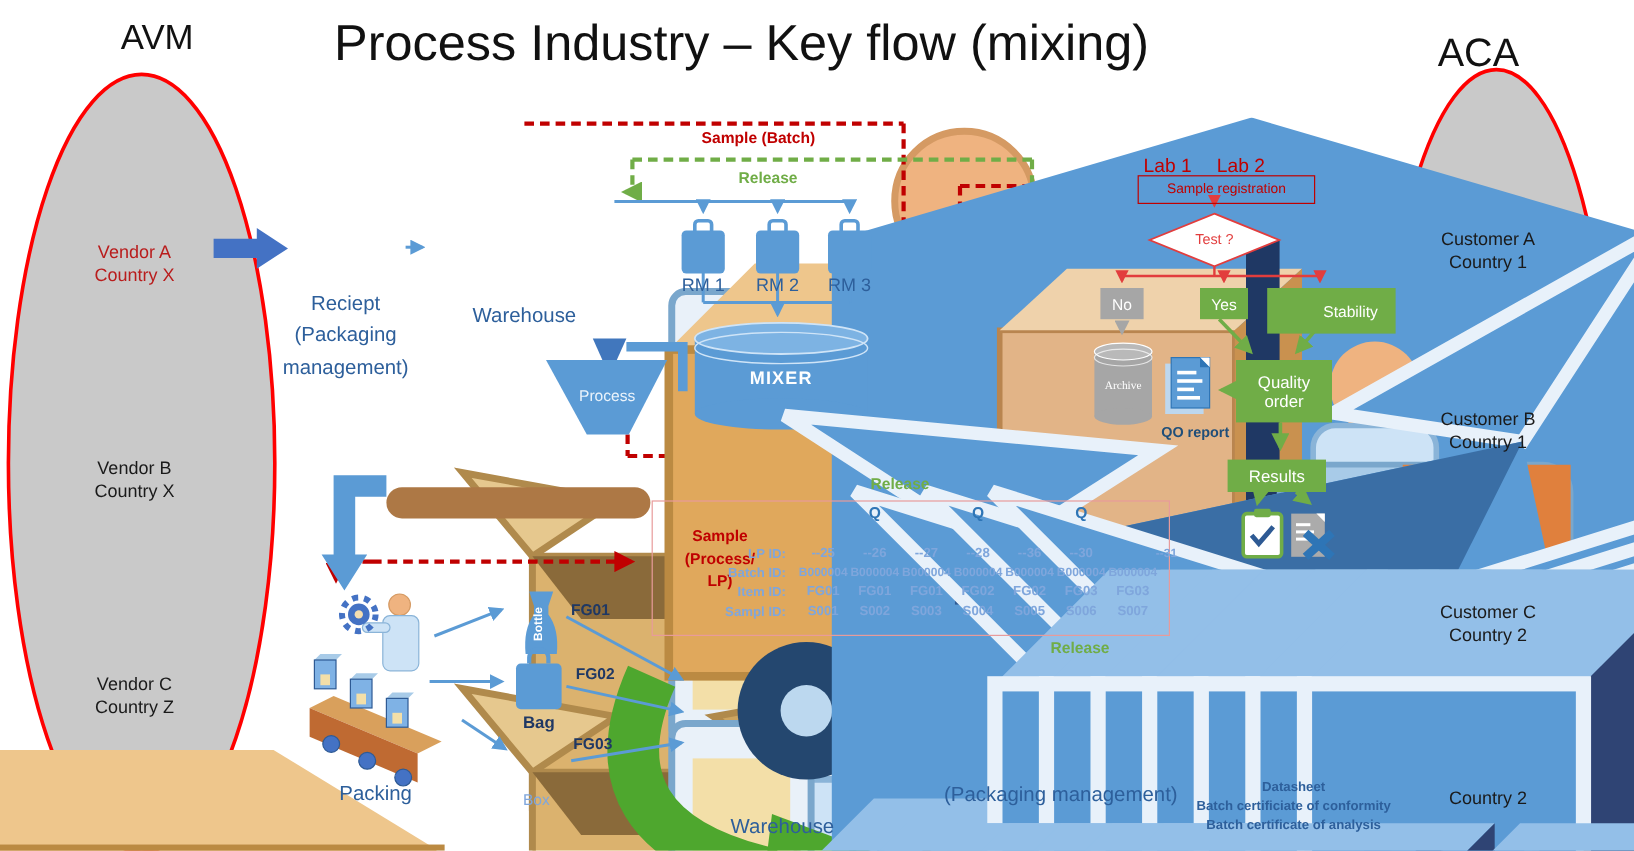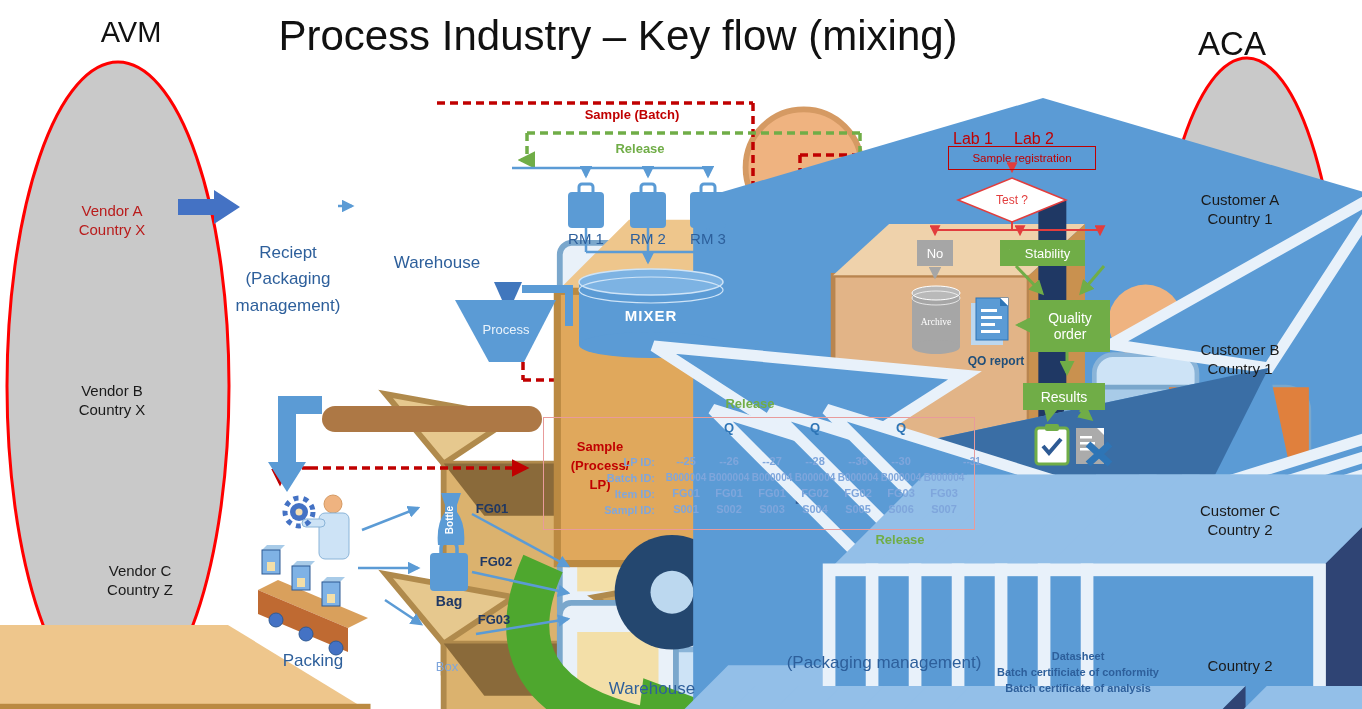--- a/index.html
+++ b/index.html
@@ -390,21 +390,21 @@
 <div class="lbl" style="left:1232px;top:44px;font-size:33px;color:#111;">ACA</div>
 
 <div class="lbl" style="left:112px;top:221px;font-size:15px;color:#b91c1c;">
   <div>Vendor A</div>
   <div>Country X</div>
 </div>
 <div class="lbl" style="left:112px;top:401px;font-size:15px;color:#1a1a1a;">
   <div>Vendor B</div>
   <div>Country X</div>
 </div>
-<div class="lbl" style="left:112px;top:581px;font-size:15px;color:#1a1a1a;margin-left:28px;">
+<div class="lbl" style="left:112px;top:581px;font-size:15px;color:#1a1a1a;">
   <div>Vendor C</div>
   <div>Country Z</div>
 </div>
 
 <div class="lbl" style="left:1240px;top:210px;font-size:15px;color:#1a1a1a;">
   <div>Customer A</div>
   <div>Country 1</div>
 </div>
 <div class="lbl" style="left:1240px;top:360px;font-size:15px;color:#1a1a1a;">
   <div>Customer B</div>
@@ -455,21 +455,21 @@
   <span>Sample registration</span>
 </div>
 <div class="lbl" style="left:1012px;top:200px;font-size:12px;color:#e23d3d;">Test ?</div>
 
 <div class="bx" style="left:917px;top:240px;width:36px;height:26px;background:#a6a6a6;font-size:13px;">
   <span>No</span>
 </div>
 <div class="bx" style="left:1000px;top:240px;width:40px;height:26px;background:#70ad47;font-size:13px;">
   <span>Yes</span>
 </div>
-<div class="bx" style="left:1010px;top:240px;width:75px;height:26px;background:#70ad47;font-size:13px;">
+<div class="bx" style="left:1056px;top:240px;width:75px;height:38px;background:#70ad47;font-size:13px;padding-left:32px;">
   <span>Stability</span>
 </div>
 <div class="lbl" style="left:936px;top:323px;font-size:9.5px;color:#fff;font-family:Liberation Serif, serif;">Archive</div>
 <div class="lbl" style="left:996px;top:361px;font-size:12px;font-weight:bold;color:#1f4e79;">QO report</div>
 <div class="bx col" style="left:1030px;top:300px;width:80px;height:52px;background:#70ad47;font-size:14px;">
   <span>Quality</span>
   <span>order</span>
 </div>
 <div class="bx" style="left:1023px;top:383px;width:82px;height:27px;background:#70ad47;font-size:14px;">
   <span>Results</span>

